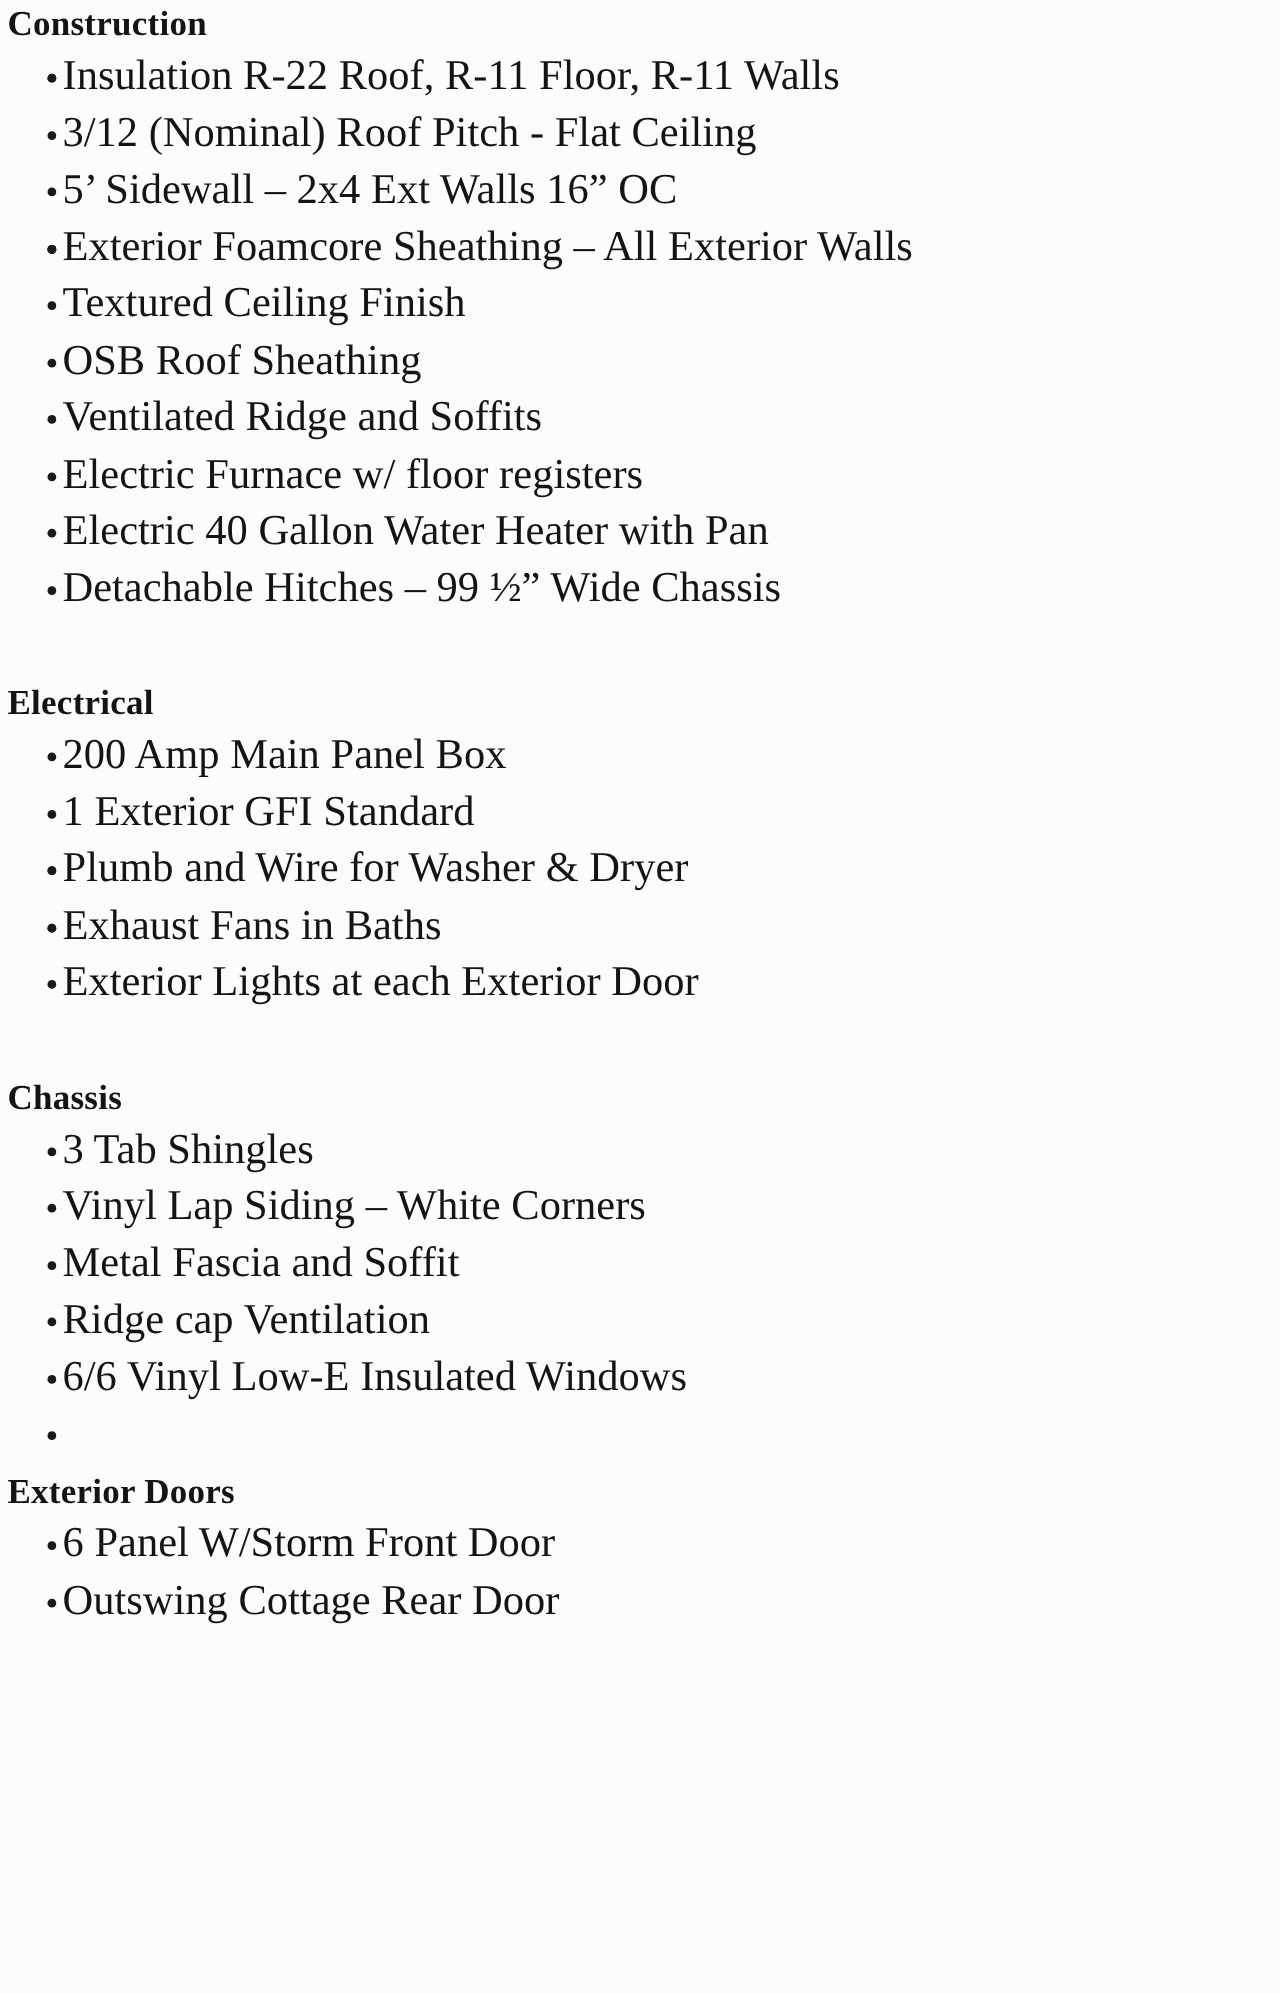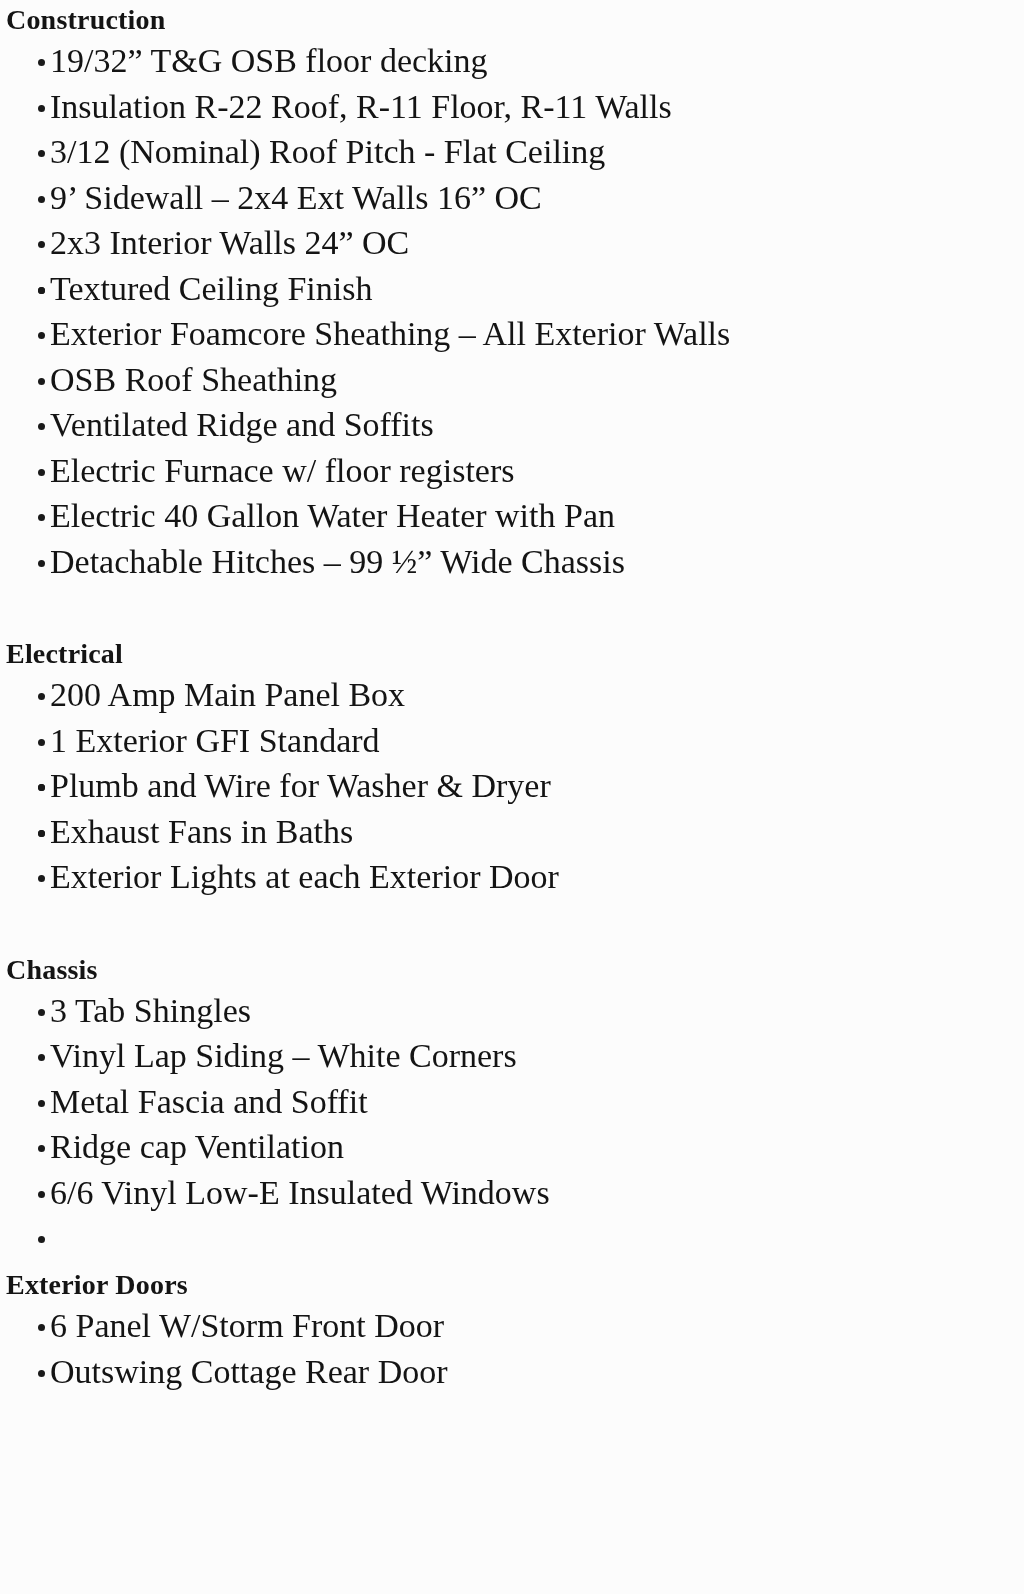--- a/index.html
+++ b/index.html
@@ -59,55 +59,53 @@
 </head>
 <body style="background: rgb(252, 252, 252); color: rgb(20, 20, 20);">
 
 <main class="sheet">
   <div id="sections-root">
   <section class="section">
     <h2 class="section-heading">Construction</h2>
     <ul class="item-list">
   <li class="item">
     <span class="bullet-dot"></span>
-    <span class="item-text">19/32” T&amp;G OSB floor decking</span>
   </li>
 
   <li class="item">
     <span class="bullet-dot"></span>
     <span class="item-text">Insulation R-22 Roof, R-11 Floor, R-11 Walls</span>
   </li>
 
   <li class="item">
     <span class="bullet-dot"></span>
     <span class="item-text">3/12 (Nominal) Roof Pitch - Flat Ceiling</span>
   </li>
 
   <li class="item">
     <span class="bullet-dot"></span>
-    <span class="item-text">9’ Sidewall – 2x4 Ext Walls 16” OC</span>
-  </li>
-
-  <li class="item">
-    <span class="bullet-dot"></span>
-    <span class="item-text">2x3 Interior Walls 24” OC</span>
-  </li>
-
-  <li class="item">
-    <span class="bullet-dot"></span>
+    <span class="item-text">5’ Sidewall – 2x4 Ext Walls 16” OC</span>
+  </li>
+
+  <li class="item">
+    <span class="bullet-dot"></span>
+  </li>
+
+  <li class="item">
+    <span class="bullet-dot"></span>
+  </li>
+
+  <li class="item">
+    <span class="bullet-dot"></span>
+    <span class="item-text">Exterior Foamcore Sheathing – All Exterior Walls</span>
   </li>
 
   <li class="item">
     <span class="bullet-dot"></span>
     <span class="item-text">Textured Ceiling Finish</span>
-  </li>
-
-  <li class="item">
-    <span class="bullet-dot"></span>
-    <span class="item-text">Exterior Foamcore Sheathing – All Exterior Walls</span>
   </li>
 
   <li class="item">
     <span class="bullet-dot"></span>
     <span class="item-text">OSB Roof Sheathing</span>
   </li>
 
   <li class="item">
     <span class="bullet-dot"></span>
     <span class="item-text">Ventilated Ridge and Soffits</span>

